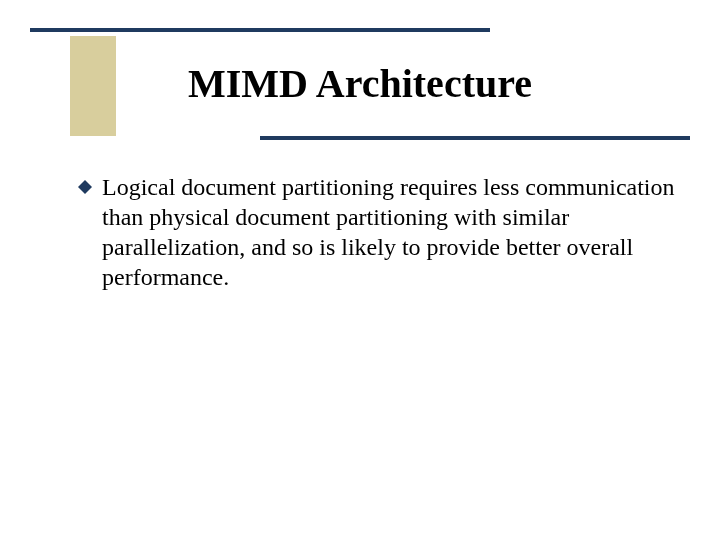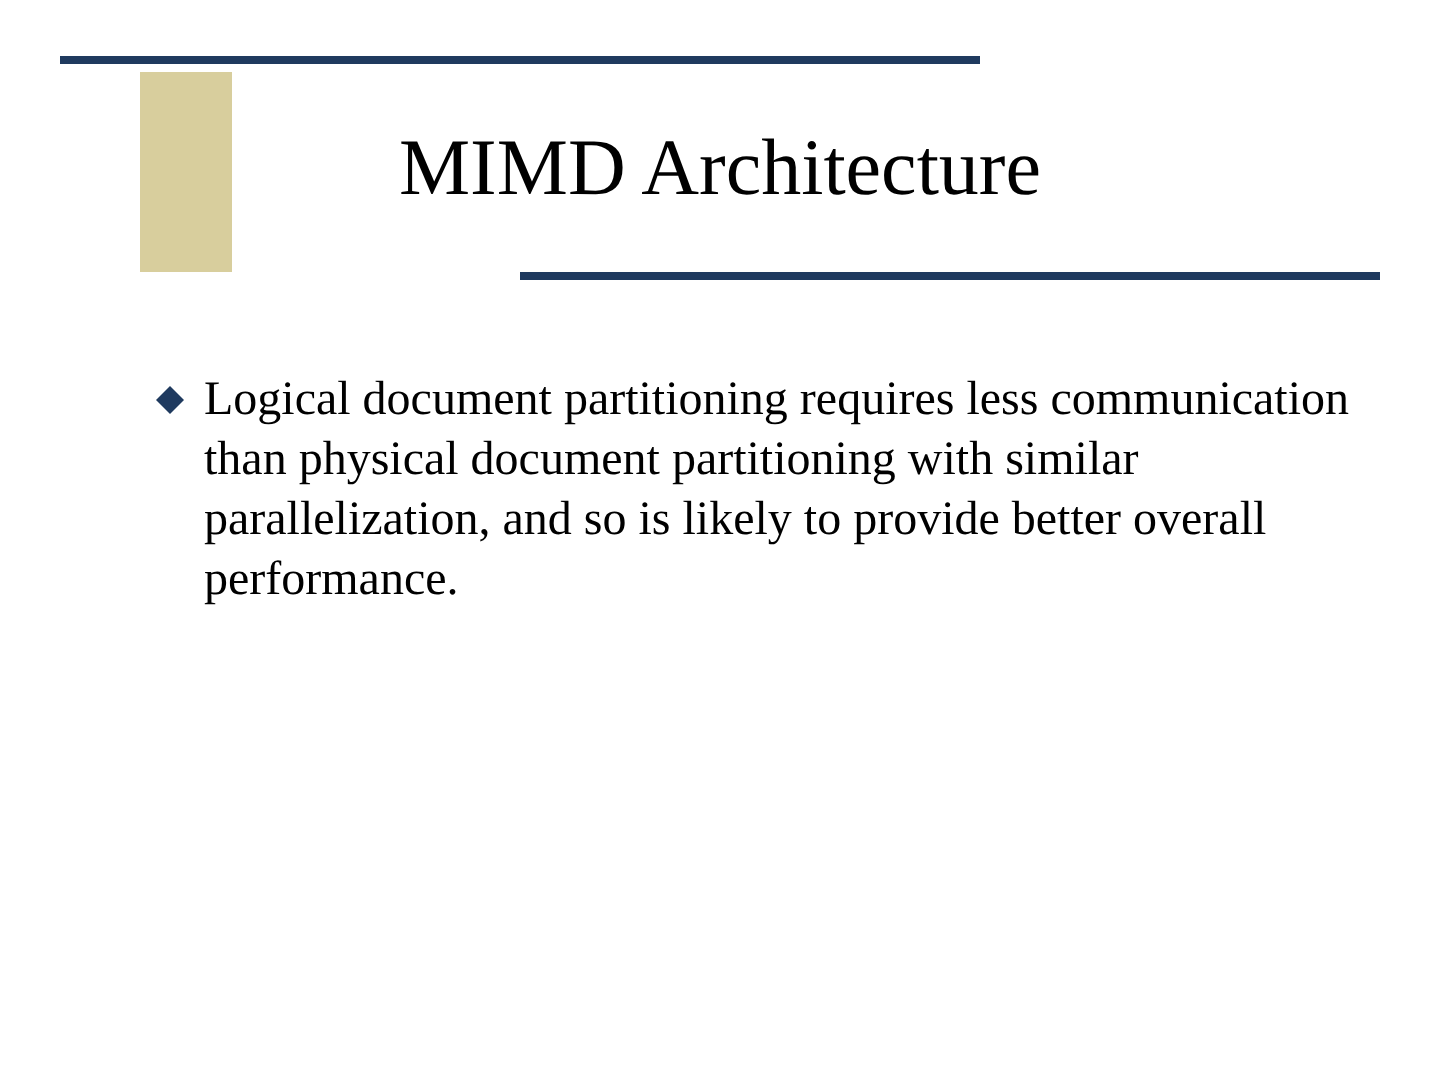--- a/index.html
+++ b/index.html
@@ -27,33 +27,33 @@
     background: #d8ce9d;
   }
   .title {
     position: absolute;
     top: 60px;
     left: 0;
     width: 720px;
     text-align: center;
     font-size: 40px;
     color: #000;
-    font-weight: 400;
+    font-weight: 700;
   }
   .sub-rule {
     position: absolute;
     top: 136px;
     left: 260px;
     width: 430px;
     height: 4px;
     background: #1f3a5f;
   }
   .content {
     position: absolute;
-    top: 185px;
+    top: 172px;
     left: 78px;
     width: 600px;
   }
   .bullet-item {
     display: flex;
     align-items: flex-start;
     margin-bottom: 6px;
   }
   .bullet-icon {
     flex: 0 0 auto;

